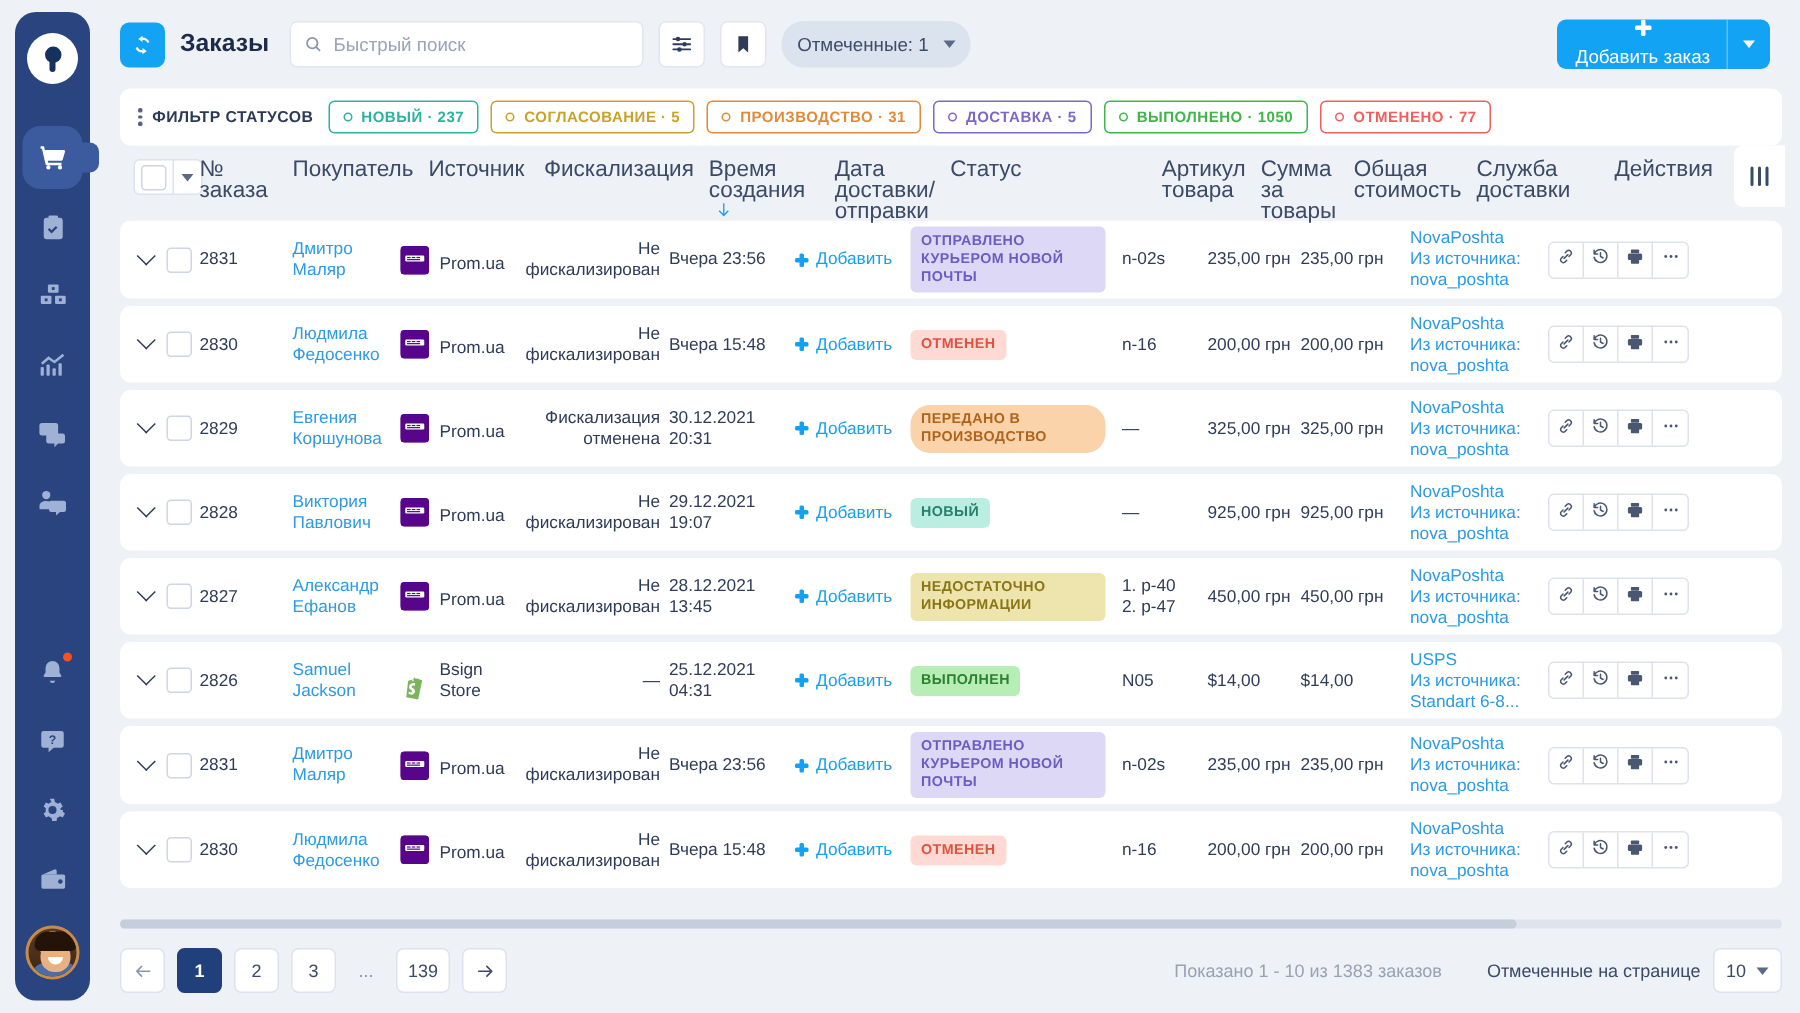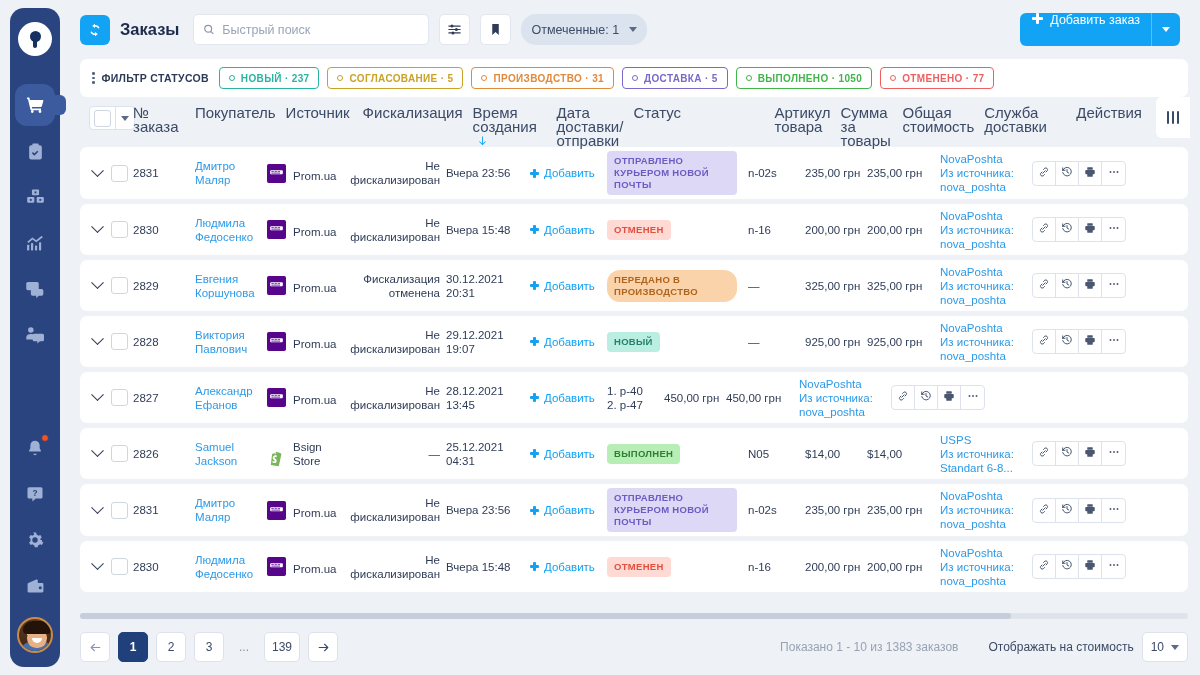--- a/index.html
+++ b/index.html
@@ -103,21 +103,21 @@
     height: 31px; background: #dbe3ee; border-radius: 15px; display: flex; align-items: center;
     gap: 10px; padding: 0 10px; cursor: pointer;
   }
   .chip-select span { font-size: 12.5px; color: #3d4c68; }
   .caret { width: 0; height: 0; border-left: 4.5px solid transparent; border-right: 4.5px solid transparent; border-top: 5px solid #5b6a85; }
   .spacer { flex: 1; }
   .add-btn {
     height: 33px; background: #13a3f5; border-radius: 6px; display: flex; align-items: center;
     color: #fff; font-size: 12.5px; cursor: pointer; padding: 0; overflow: hidden;
   }
-  .add-btn .lbl { display: flex; gap: 7px; padding: 0 11px 0 12px; height: 100%; }
+  .add-btn .lbl { display: flex; align-items: center; gap: 7px; padding: 0 11px 0 12px; height: 100%; flex-direction: column; }
   .add-btn .sep { width: 1px; height: 33px; background: rgba(255,255,255,.3); }
   .add-btn .arw { padding: 0 10px; display: flex; align-items: center; }
   .plus { position: relative; width: 11px; height: 11px; }
   .plus::before, .plus::after { content: ""; position: absolute; background: #fff; border-radius: 1px; }
   .plus::before { left: 4px; top: 0; width: 3px; height: 11px; }
   .plus::after { top: 4px; left: 0; width: 11px; height: 3px; }
   .caret-w { width: 0; height: 0; border-left: 4.5px solid transparent; border-right: 4.5px solid transparent; border-top: 5px solid #fff; }
 
   
   .filterbar {
@@ -809,20 +809,21 @@
               </div>
             </div>
             <div class="cell col-fisc">Не фискализирован</div>
             <div class="cell col-time">28.12.2021 13:45</div>
             <div class="cell col-date">
               <span class="add-link">
                 <span class="plus-b"></span>
                 <span>Добавить</span>
               </span>
             </div>
+            <div class="cell col-status"><span class="badge" style="background: rgb(238, 229, 174); color: rgb(138, 117, 21);">НЕДОСТАТОЧНО ИНФОРМАЦИИ</span></div>
             <div class="cell col-art" style="white-space: pre-line;">1. p-40
 2. p-47</div>
             <div class="cell col-sum">450,00 грн</div>
             <div class="cell col-total">450,00 грн</div>
             <div class="cell col-deliv">
               <div class="deliv">
                 <div>NovaPoshta</div>
                 <div>Из источника:</div>
                 <div>nova_poshta</div>
               </div>
@@ -1097,21 +1098,21 @@
             <div class="pg dots">...</div>
             <div class="pg">139</div>
           </div>
         <div class="pg">
           <svg width="13" height="13" viewBox="0 0 24 24">
               <path fill="none" stroke="#3b4a66" stroke-width="2" stroke-linecap="round" stroke-linejoin="round" d="M4 12h16m-6-6l6 6-6 6"></path>
             </svg>
         </div>
         <div class="spacer"></div>
         <div class="foot-note">Показано 1 - 10 из 1383 заказов</div>
-        <div class="foot-lbl" style="margin-left:22px">Отображать на стоимость</div>
+        <div class="foot-lbl" style="margin-left:22px">Отмеченные на странице</div>
         <div class="per-page">
           <span>10</span>
           <div class="caret"></div>
         </div>
       </div>
 
     </div>
   </div>
 </div>
 

